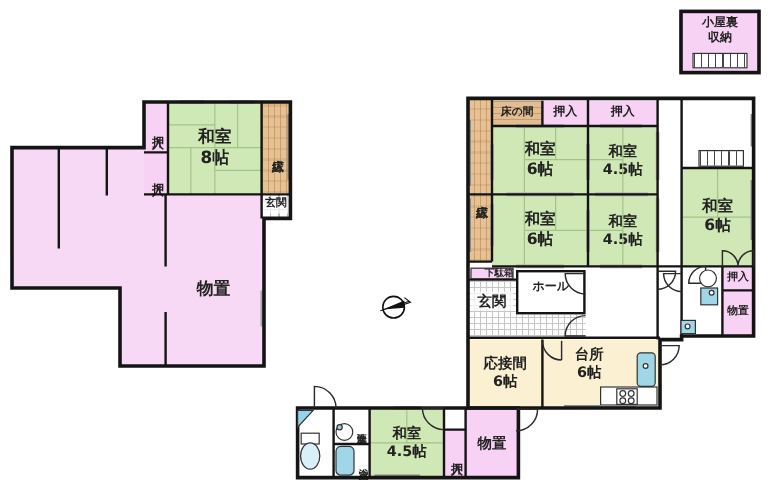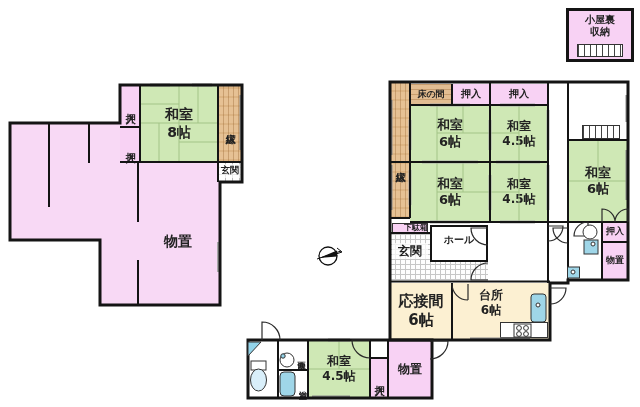--- a/index.html
+++ b/index.html
@@ -106,21 +106,21 @@
 
   <div class="r pink" style="left:392px;top:223px;width:36px;height:10px;border:1px solid #333;"></div>
   <div class="lbl" style="left:392px;top:223px;width:48px;height:10px;font-size:8px;font-weight:600;">下駄箱</div>
 
   <div class="lbl" style="left:392px;top:243px;width:36px;height:16px;font-size:12px;background:rgba(253,253,253,.75);">玄関</div>
 
   <div class="r white" style="left:430px;top:225px;width:58px;height:37px;border:2px solid #141414;"></div>
   <div class="lbl" style="left:432px;top:232px;width:54px;height:16px;font-size:10px;">ホール</div>
 
   <div class="r cream" style="left:390px;top:283px;width:62px;height:57px;"></div>
-  <div class="lbl" style="left:390px;top:290px;width:62px;height:42px;font-size:15px;">応接間
+  <div class="lbl" style="left:390px;top:290px;width:62px;height:42px;font-size:12px;">応接間
 6帖</div>
 
   <div class="r cream" style="left:452px;top:283px;width:98px;height:57px;"></div>
   <div class="lbl" style="left:458px;top:286px;width:66px;height:34px;font-size:12px;">台所
 6帖</div>
   <div class="r white" style="left:500px;top:322px;width:48px;height:16px;border:1px solid #333;"></div>
 
   <div class="r white" style="left:248px;top:340px;width:30px;height:58px;"></div>
   <div class="r white" style="left:278px;top:340px;width:30px;height:30px;"></div>
   <div class="lbl vert" style="left:294px;top:341px;width:13px;height:28px;font-size:8px;font-weight:600;letter-spacing:0;">洗面室</div>

